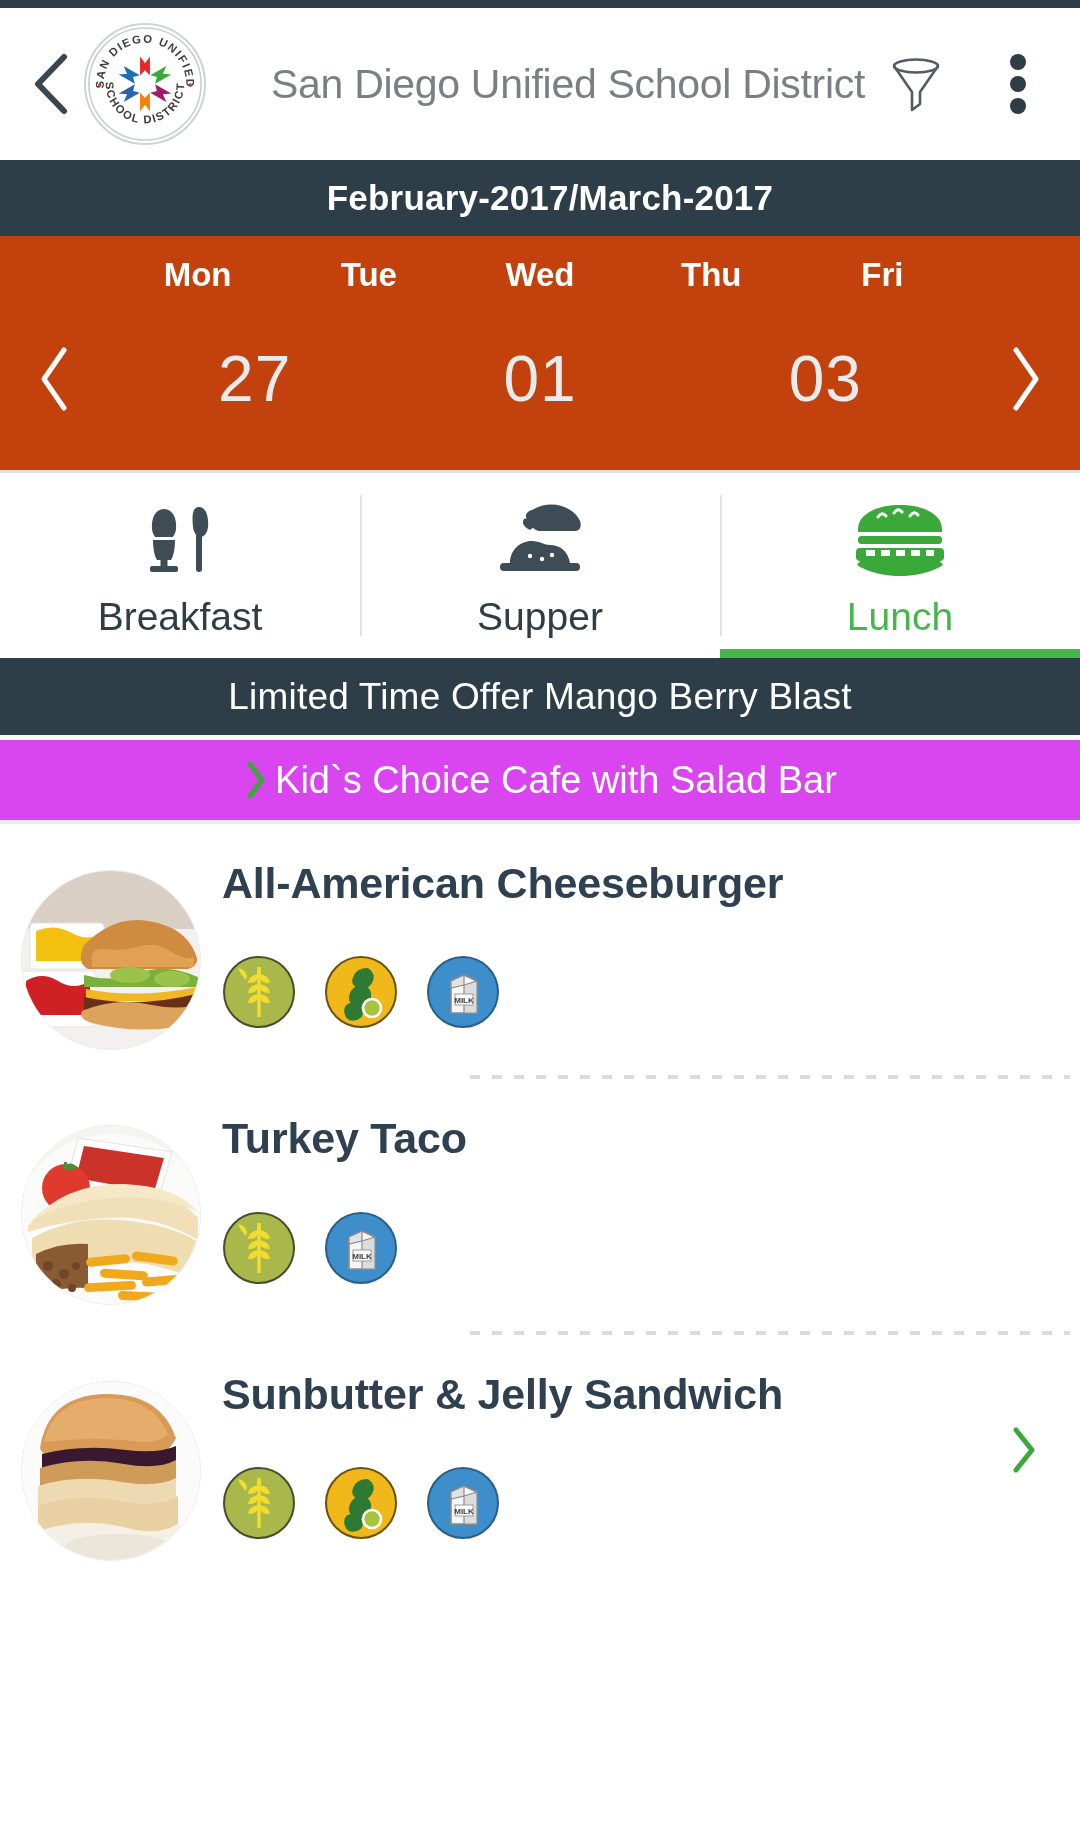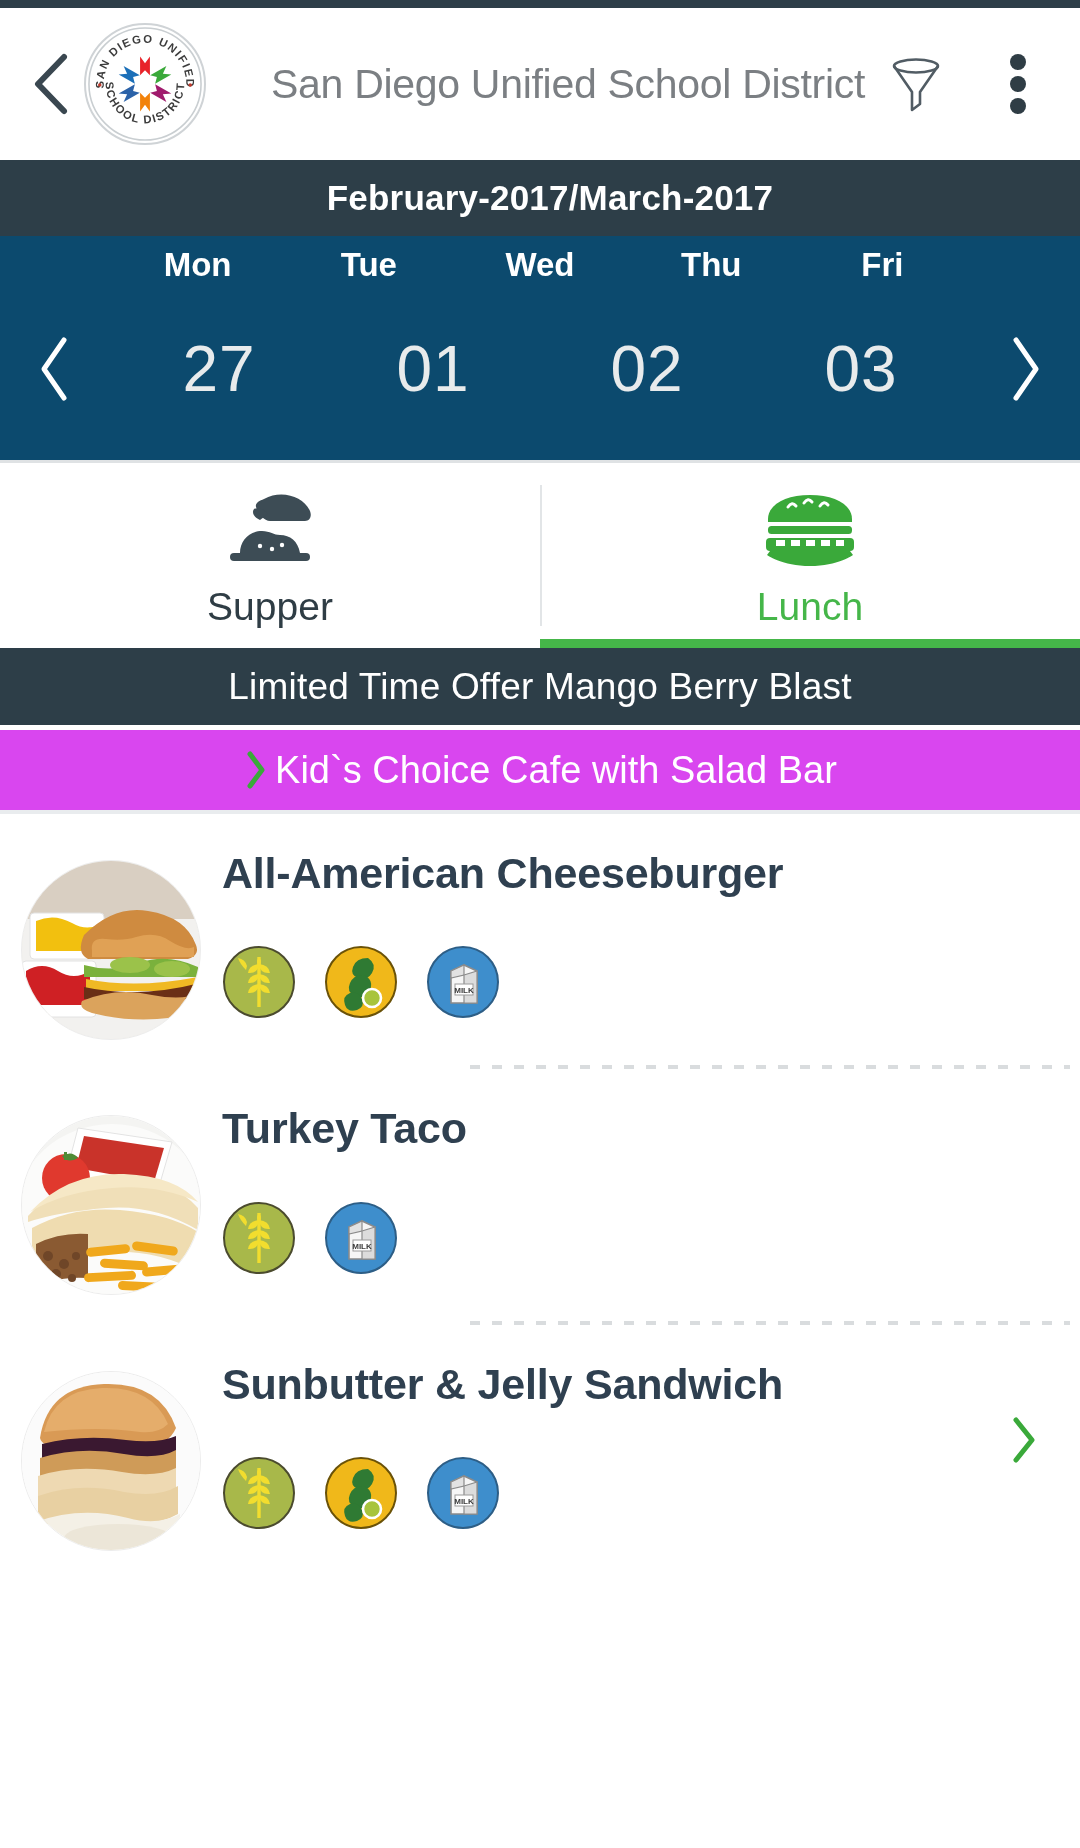--- a/index.html
+++ b/index.html
@@ -44,21 +44,21 @@
 
   
   .month-bar {
     height:76px; background:#2d3e48; color:#ffffff;
     display:flex; align-items:center; justify-content:center;
     font-size:35px; font-weight:700; letter-spacing:0.2px;padding-left:20px;
   }
 
   
   .week-strip {
-    background:#0c4a6e; padding:10px 0 20px 0; position:relative;
+    background:#c2410c; padding:20px 0 20px 0; position:relative;
   }
   .dow-row, .date-row { display:flex; align-items:center; }
   .nav-cell { width:112px; flex:0 0 112px; display:flex; align-items:center; justify-content:center; }
   .dow-cell, .date-cell {
     flex:1 1 0; display:flex; align-items:center; justify-content:center;
   }
   .dow-cell { font-size:33px; font-weight:700; color:#ffffff; padding-bottom:6px; }
   .date-row { margin-top:8px; }
   .date-cell { position:relative; height:142px; }
   .date-num {
@@ -236,36 +236,49 @@
         </svg>
       </div>
 
       <div class="date-cell">
         <span class="date-num">27</span>
       </div>
       <div class="date-cell">
         <span class="date-num">01</span>
       </div>
       <div class="date-cell">
-        <span class="date-num">02</span>
-      </div>
-      <div class="date-cell">
         <span class="date-num">03</span>
       </div>
 
       <div class="nav-cell">
         <svg width="44" height="74" viewBox="0 0 44 74">
           <polyline points="14,8 34,37 14,66" fill="none" stroke="#ffffff" stroke-width="5" stroke-linecap="round" stroke-linejoin="round"></polyline>
         </svg>
       </div>
     </div>
   </div>
 
   <div class="meal-tabs">
 
+    <div class="meal-tab">
+      <div class="meal-icon">
+        <svg width="76" height="74" viewBox="0 0 76 74">
+          <g fill="#3d4c55">
+            <path d="M22,6 C31,6 35,16 34,26 C33.4,32 29.8,36 26.5,36 L17.5,36 C14.2,36 10.6,32 10,26 C9,16 13,6 22,6 Z"></path>
+            <rect x="9.5" y="34" width="25" height="4" fill="#ffffff"></rect>
+            <path d="M11,37 C11,47 13,54 15,57 L29,57 C31,54 33,47 33,37 Z"></path>
+            <rect x="18.5" y="56" width="7" height="8"></rect>
+            <rect x="8" y="63" width="28" height="6" rx="2"></rect>
+            <path d="M57,4 C64,4 67,14 66,24 C65.4,30 62,34 58.5,34 C55,34 51.6,30 51,24 C50,14 50,4 57,4 Z"></path>
+            <rect x="54" y="30" width="6" height="39" rx="2.4"></rect>
+          </g>
+        </svg>
+      </div>
+      <div class="meal-label">Breakfast</div>
+    </div>
 
     <div class="meal-tab">
       <div class="meal-icon">
         <svg width="92" height="76" viewBox="0 0 92 76">
           <g fill="#3d4c55">
             <path d="M40,8 C58,-2 80,6 86,20 C88,25 86,30 81,30 L46,30 C40,30 34,22 32,16 C31,12 35,10 40,8 Z"></path>
             <path d="M30,18 C34,16 40,18 44,23 L36,29 C31,27 27,22 30,18 Z"></path>
             <path d="M16,62 C16,50 25,40 38,40 C46,40 50,44 56,44 C66,44 74,50 76,62 Z"></path>
             <rect x="6" y="62" width="80" height="8" rx="4"></rect>
           </g>

